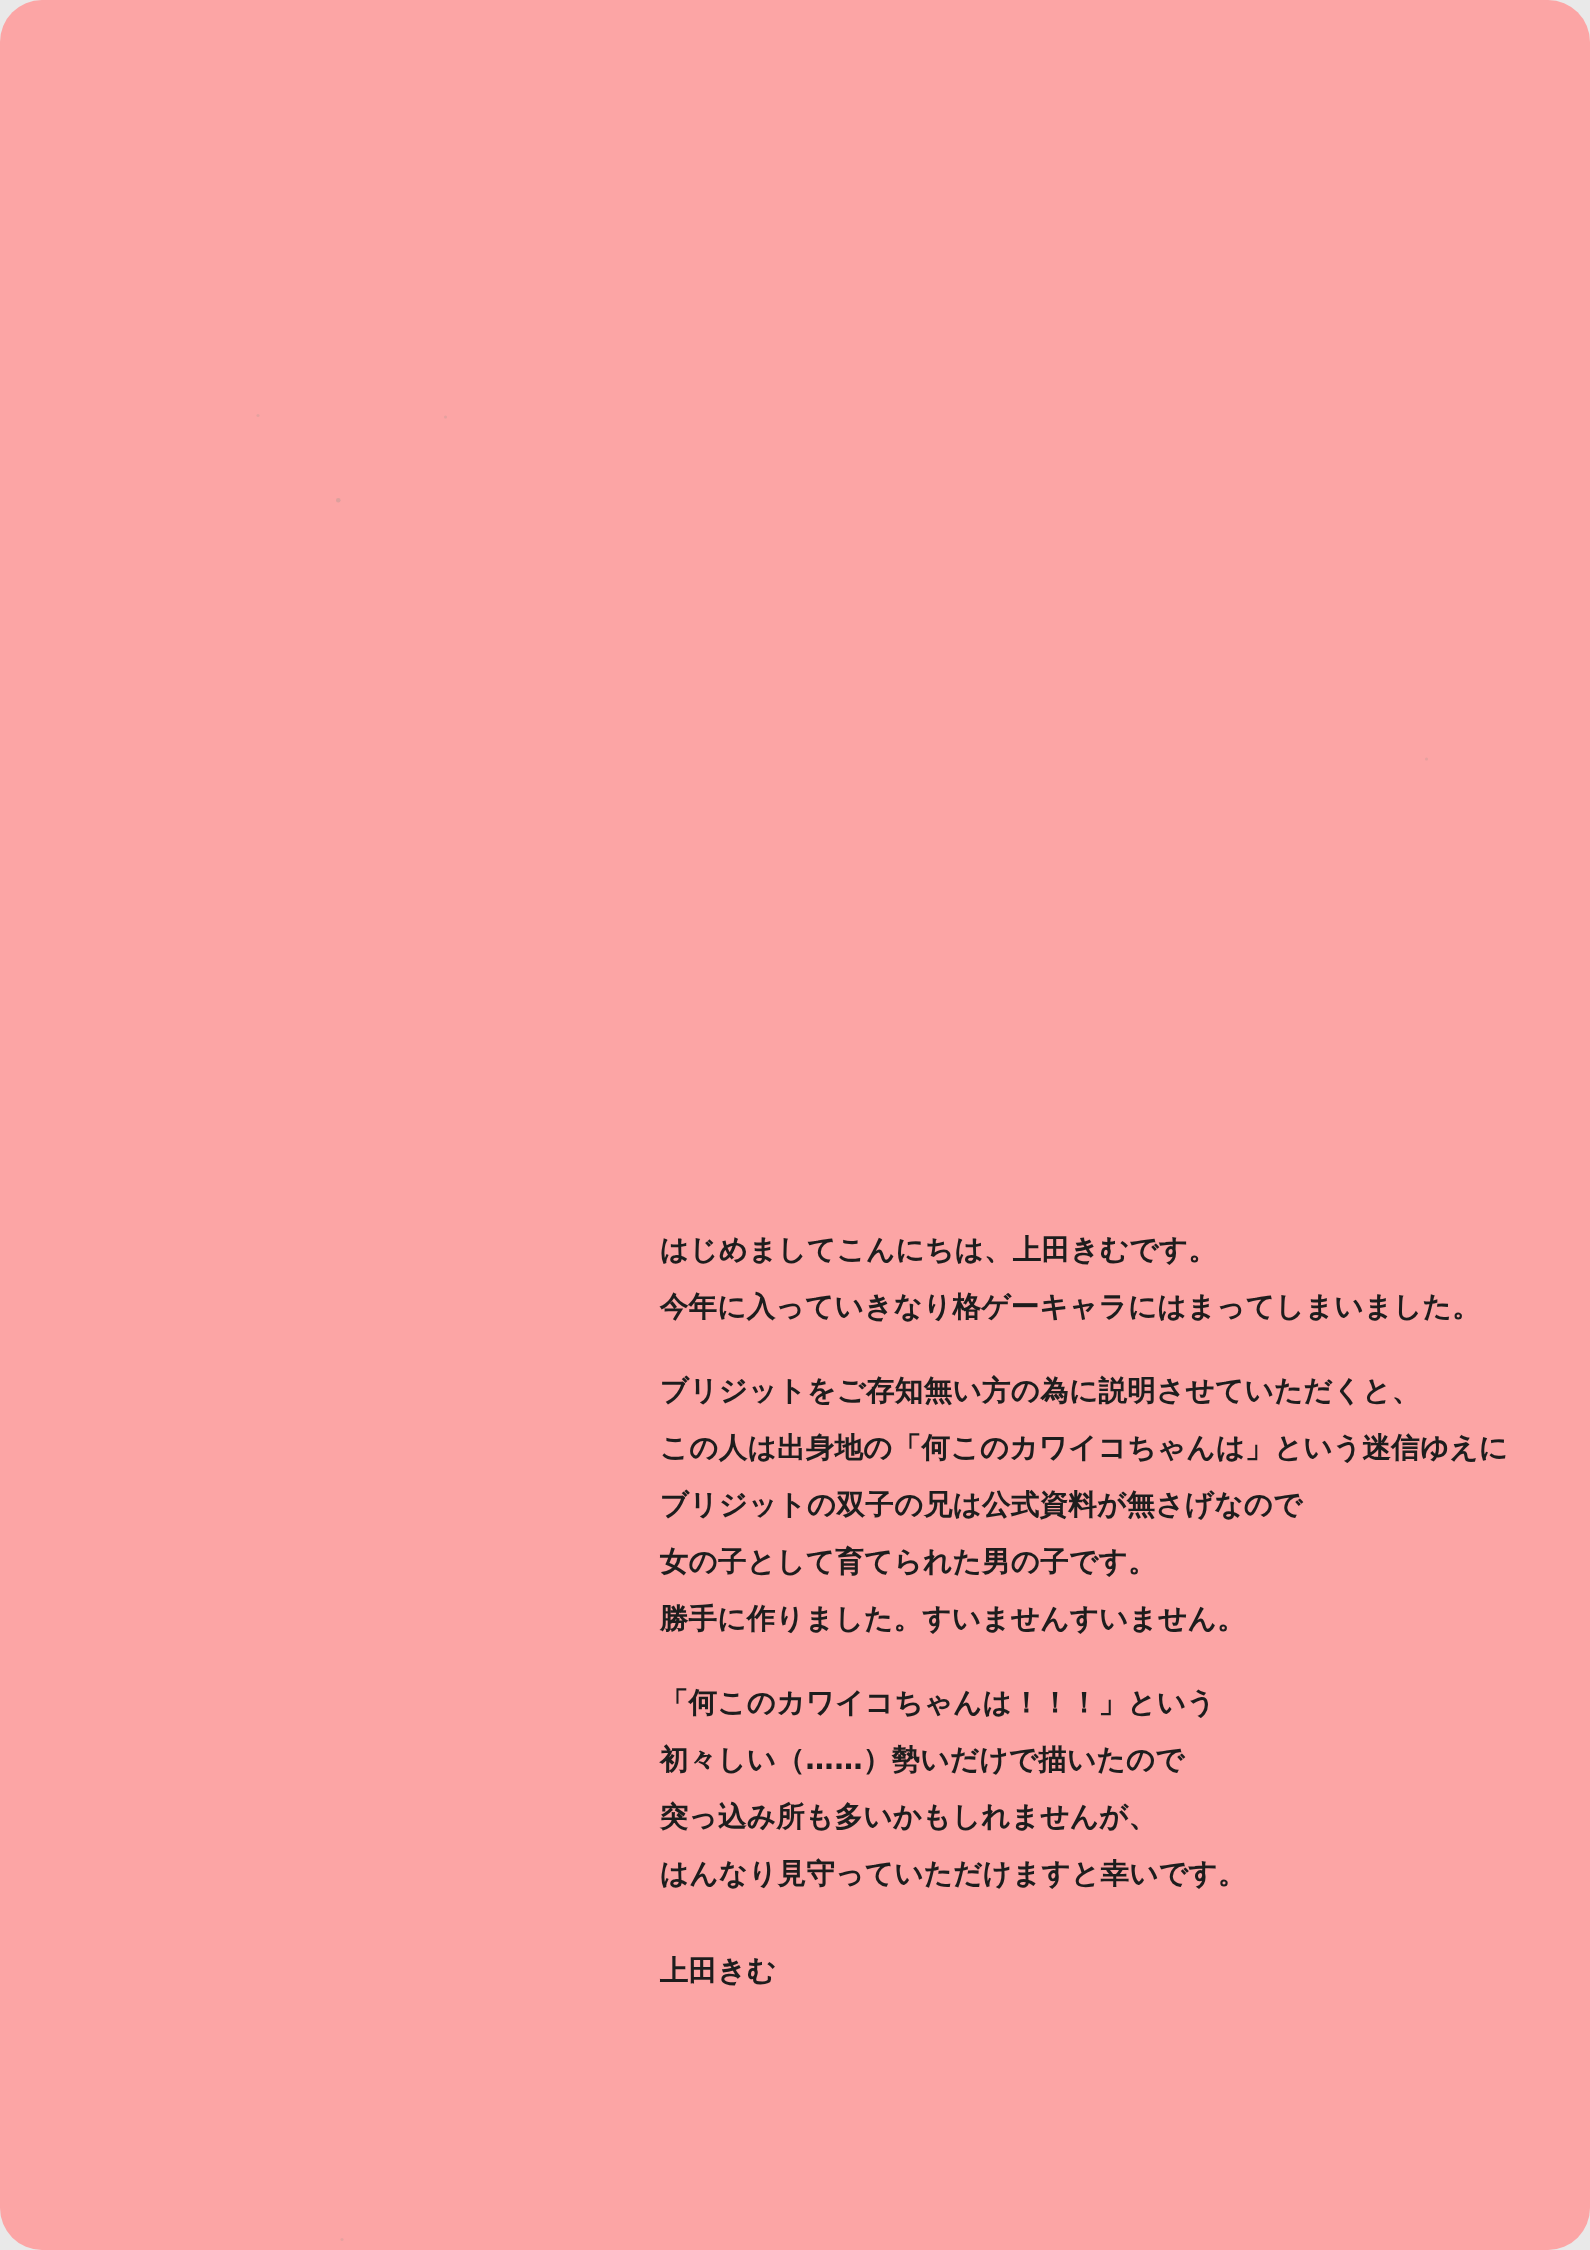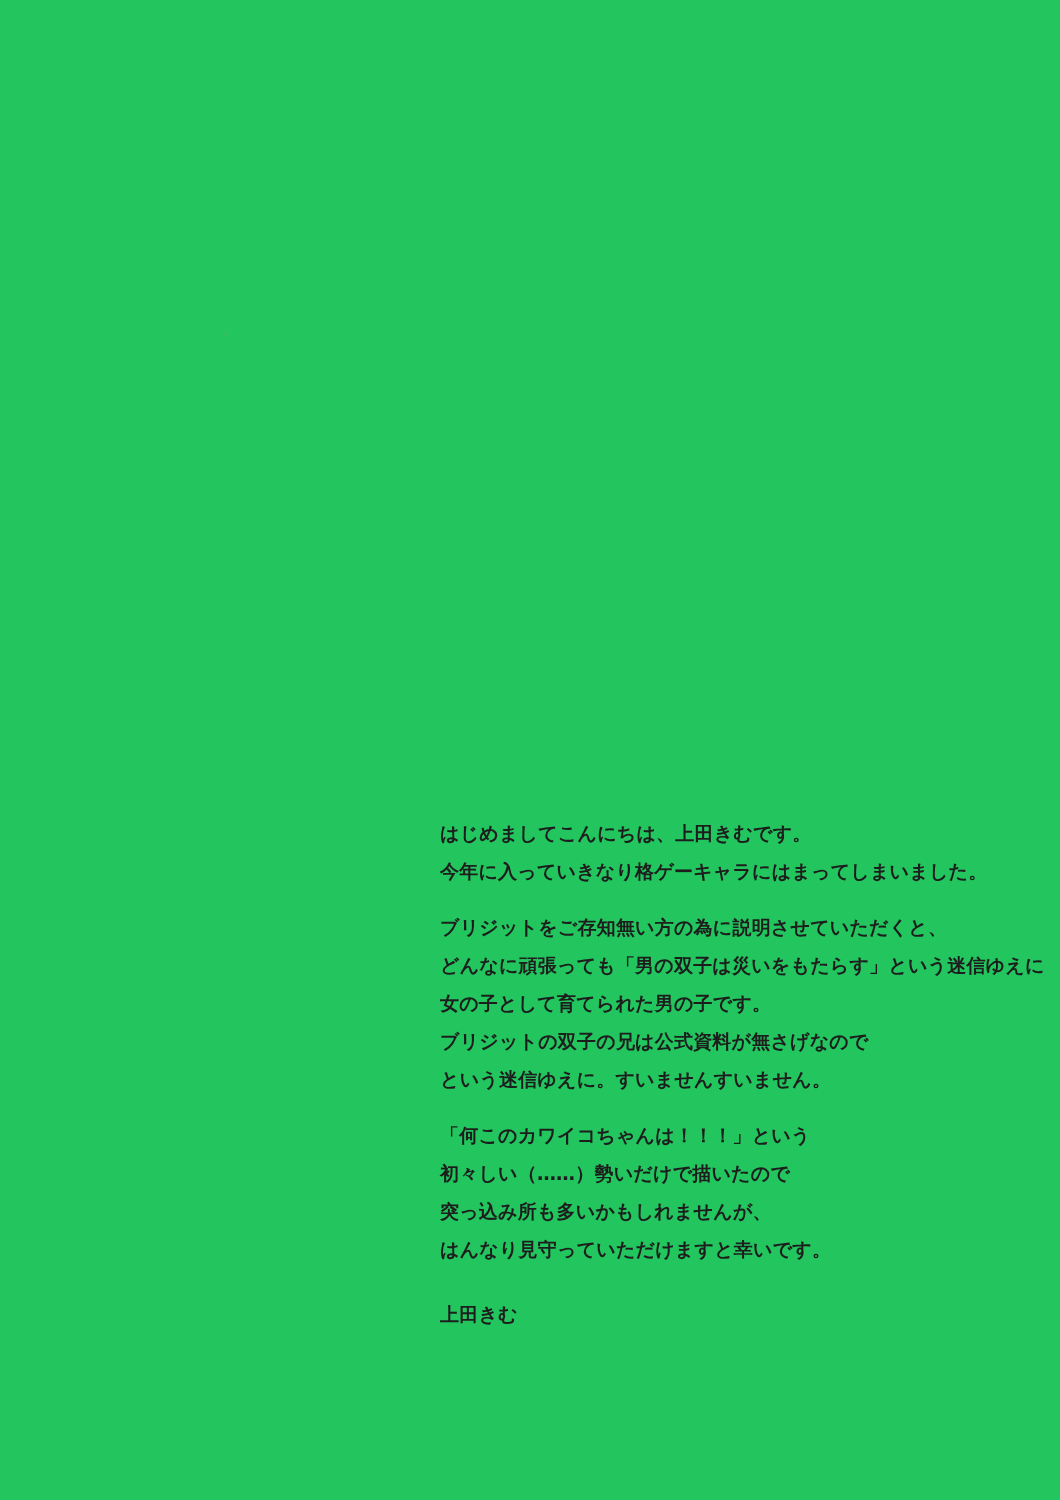--- a/index.html
+++ b/index.html
@@ -4,23 +4,24 @@
 <style>
   html, body {
     margin: 0;
     padding: 0;
     background: #e9e9e9;
   }
   .page {
     position: relative;
     width: 1060px;
     height: 1500px;
-    background: #22c55e;
+    background: #fca5a5;
     overflow: hidden;
     font-family: "DejaVu Sans", sans-serif;
+    border-radius: 28px;
   }
   .afterword {
     position: absolute;
     left: 440px;
     top: 814px;
     color: #1d1d1d;
     font-size: 19px;
     line-height: 38px;
     font-weight: 700;
     letter-spacing: 0.2px;
@@ -56,24 +57,24 @@
 
   <div class="afterword">
 
     <div class="block">
       <div class="line">はじめましてこんにちは、上田きむです。</div>
       <div class="line">今年に入っていきなり格ゲーキャラにはまってしまいました。</div>
     </div>
 
     <div class="block">
       <div class="line">ブリジットをご存知無い方の為に説明させていただくと、</div>
-      <div class="line">どんなに頑張っても「男の双子は災いをもたらす」という迷信ゆえに</div>
+      <div class="line">この人は出身地の「何このカワイコちゃんは」という迷信ゆえに</div>
+      <div class="line">ブリジットの双子の兄は公式資料が無さげなので</div>
       <div class="line">女の子として育てられた男の子です。</div>
-      <div class="line">ブリジットの双子の兄は公式資料が無さげなので</div>
-      <div class="line">という迷信ゆえに。すいませんすいません。</div>
+      <div class="line">勝手に作りました。すいませんすいません。</div>
     </div>
 
     <div class="block">
       <div class="line">「何このカワイコちゃんは！！！」という</div>
       <div class="line">初々しい（……）勢いだけで描いたので</div>
       <div class="line">突っ込み所も多いかもしれませんが、</div>
       <div class="line">はんなり見守っていただけますと幸いです。</div>
     </div>
 
     <div class="line signature">上田きむ</div>

